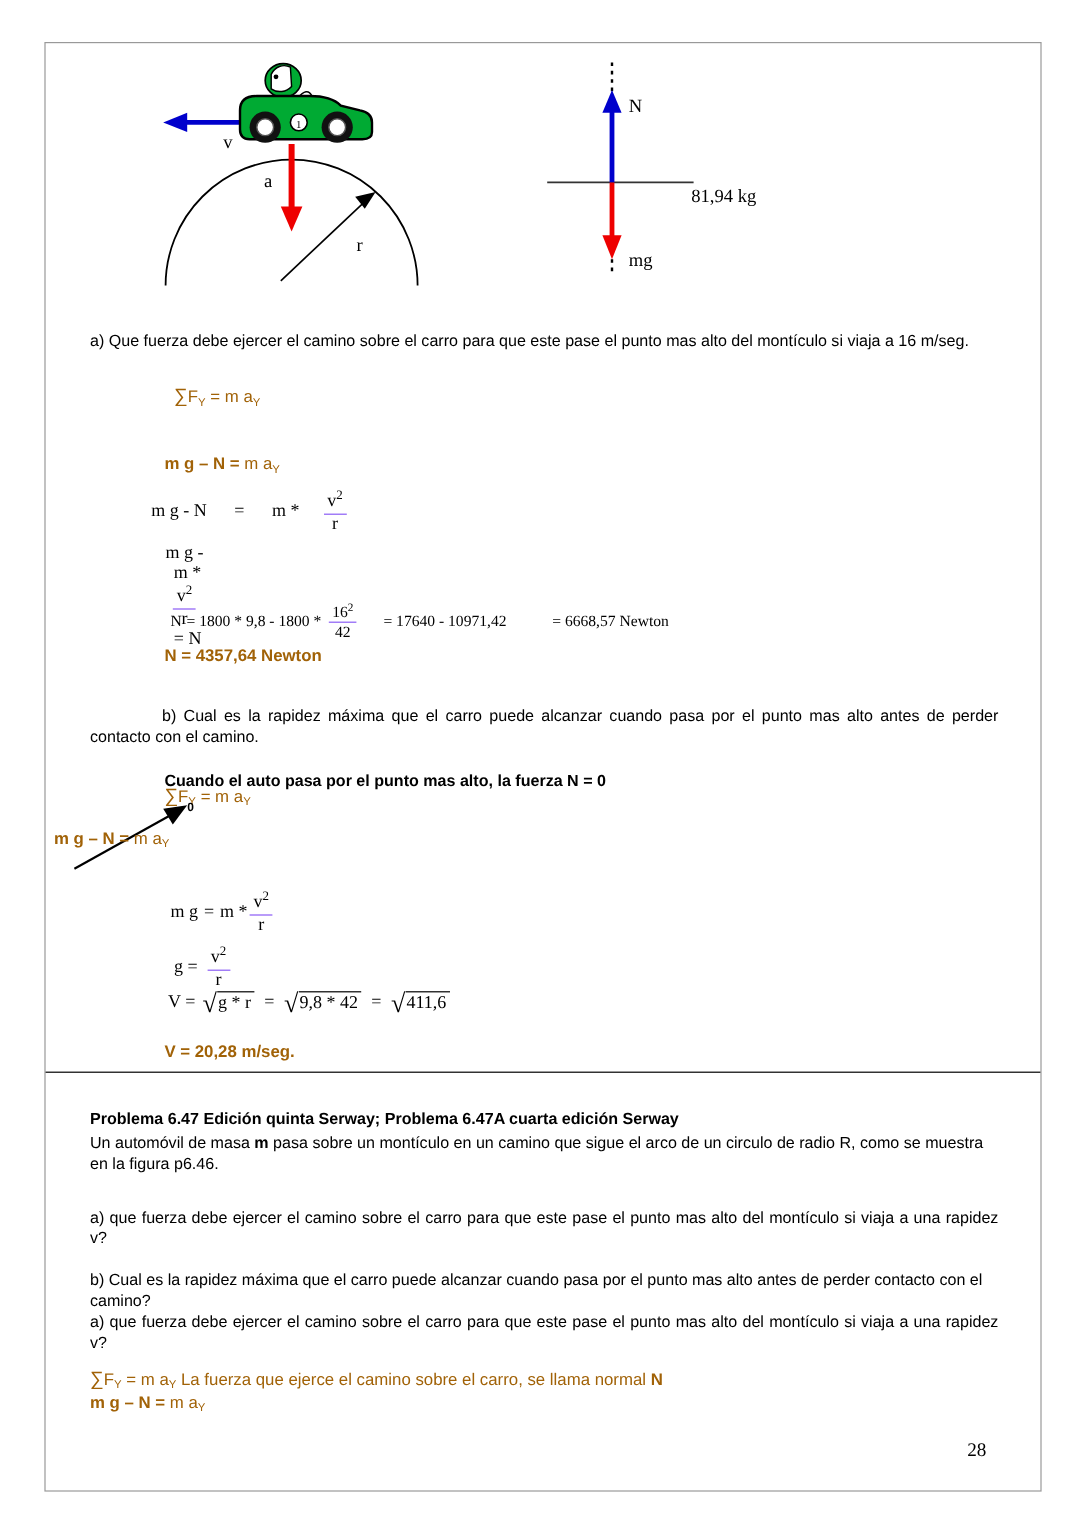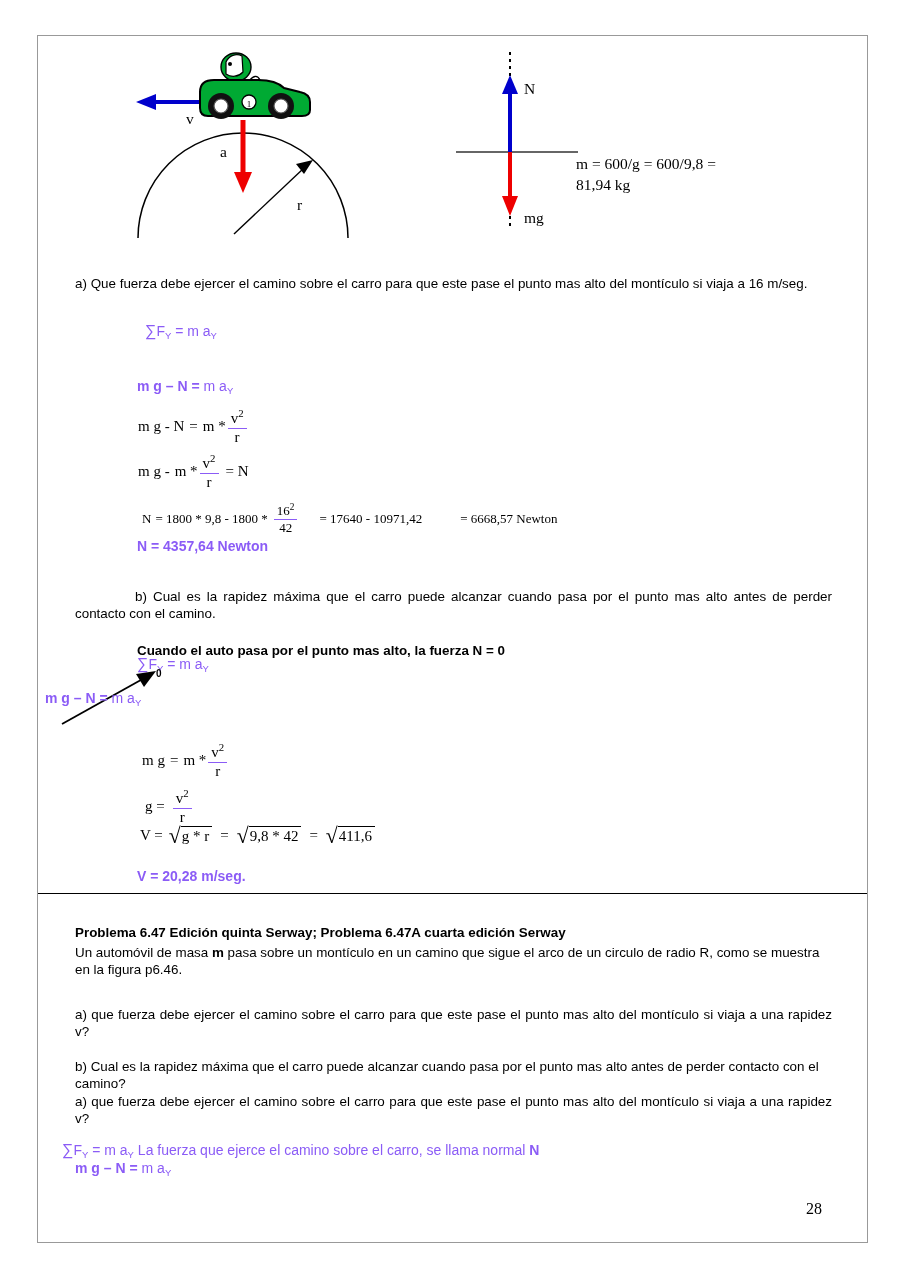--- a/index.html
+++ b/index.html
@@ -76,21 +76,21 @@
     text-align: justify;
     color: #000;
   }
   .para.b { font-weight: bold; }
   .nojust { text-align: left; }
 
   .eqline {
     position: absolute;
     font-family: "Liberation Sans", sans-serif;
     font-size: 14px;
-    color: #8b5cf6;
+    color: #a16207;
     white-space: nowrap;
   }
   .eqline.b { font-weight: bold; }
   .eqline sub {
     font-size: 9.5px;
     vertical-align: baseline;
     position: relative;
     top: 3px;
   }
   .sigma { font-size: 16px; }
@@ -235,46 +235,45 @@
         </g>
 
         <line x1="72" y1="172" x2="72" y2="186" stroke="#000000" stroke-width="2" stroke-dasharray="3,4"></line>
       </svg>
 
       <span class="lbl" style="left:86px; top:36px;">N</span>
       <span class="lbl" style="left:86px; top:165px;">mg</span>
     </div>
 
     <div class="mass-note">
-      <div>m = 600/g = 600/9,8 =</div>
       <div>81,94 kg</div>
     </div>
   </div>
 
   <p class="para" style="left:75px; top:262px; width:757px;">a) Que fuerza debe ejercer el camino sobre el carro para que este pase el punto mas alto del montículo si viaja a 16 m/seg.</p>
 
   <div class="eqline" style="left:145px; top:322px;">
     <span class="sigma">∑</span><span>F</span><sub>Y</sub><span> = m a</span><sub>Y</sub>
   </div>
 
   <div class="eqline" style="left:137px; top:378px;">
     <span style="font-weight:bold">m g – N =</span><span> m a</span><sub>Y</sub>
   </div>
 
-  <div class="math" style="left:138px; top:408px;">
+  <div class="math" style="left:126px; top:408px;gap:18px;">
     <span>m g - N</span>
     <span style="margin:0 5px">=</span>
     <span>m *</span>
     <span class="frac">
       <span class="num"><span>v</span><span class="sup">2</span></span>
       <span class="den">r</span>
     </span>
   </div>
 
-  <div class="math" style="left:138px; top:453px;">
+  <div class="math" style="left:138px; top:453px;flex-direction:column;">
     <span>m g -</span>
     <span style="margin-left:5px">m *</span>
     <span class="frac">
       <span class="num"><span>v</span><span class="sup">2</span></span>
       <span class="den">r</span>
     </span>
     <span style="margin-left:5px">= N</span>
   </div>
 
   <div class="math small" style="left:142px; top:503px;">
@@ -354,21 +353,21 @@
   <p class="para nojust" style="left:75px; top:931px; width:757px;">
     <span>Un automóvil de masa </span><span style="font-weight:bold">m</span><span>  pasa sobre un montículo en un camino que sigue el arco de un circulo de radio R, como se muestra en la figura p6.46.</span>
   </p>
 
   <p class="para" style="left:75px; top:993px; width:757px;">a) que fuerza debe ejercer el camino sobre el carro para que este pase el punto mas alto del montículo si viaja a una rapidez v?</p>
 
   <p class="para nojust" style="left:75px; top:1045px; width:760px;">b) Cual es la rapidez máxima que el carro puede alcanzar cuando pasa por el punto mas alto antes de perder contacto con el camino?</p>
 
   <p class="para" style="left:75px; top:1080px; width:757px;">a) que fuerza debe ejercer el camino sobre el carro para que este pase el punto mas alto del montículo si viaja a una rapidez v?</p>
 
-  <div class="eqline" style="left:62px; top:1141px;text-align:center;">
+  <div class="eqline" style="left:75px; top:1141px;text-align:center;">
     <span class="sigma">∑</span><span>F</span><sub>Y</sub><span> = m a</span><sub>Y</sub><span>   La fuerza que ejerce el camino sobre el carro, se llama  normal </span><span style="font-weight:bold">N</span>
   </div>
 
   <div class="eqline" style="left:75px; top:1160px;">
     <span style="font-weight:bold">m g – N =</span><span> m a</span><sub>Y</sub>
   </div>
 
   <div class="pagenum">28</div>
 
 </div>

